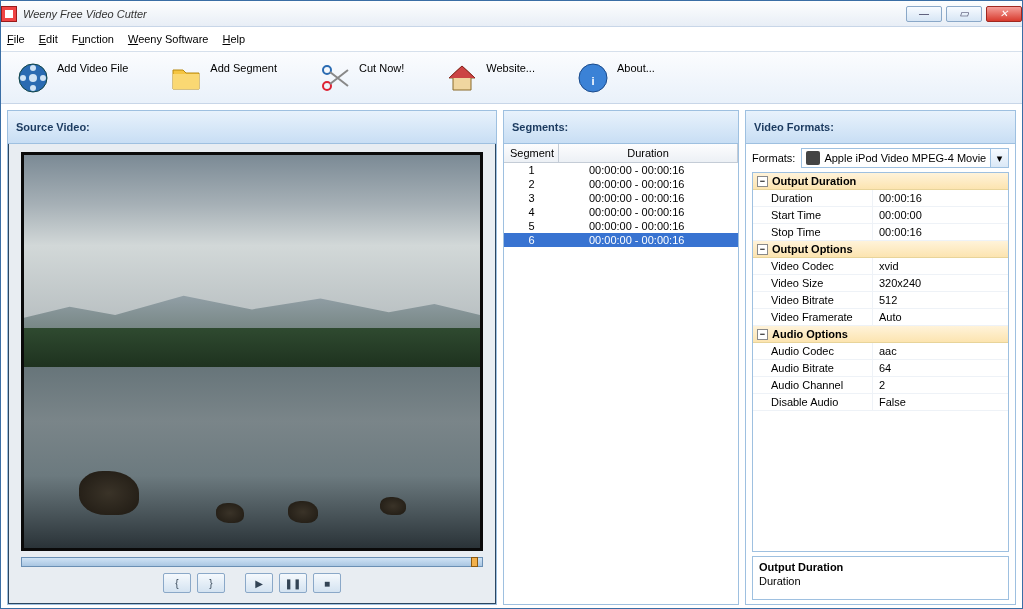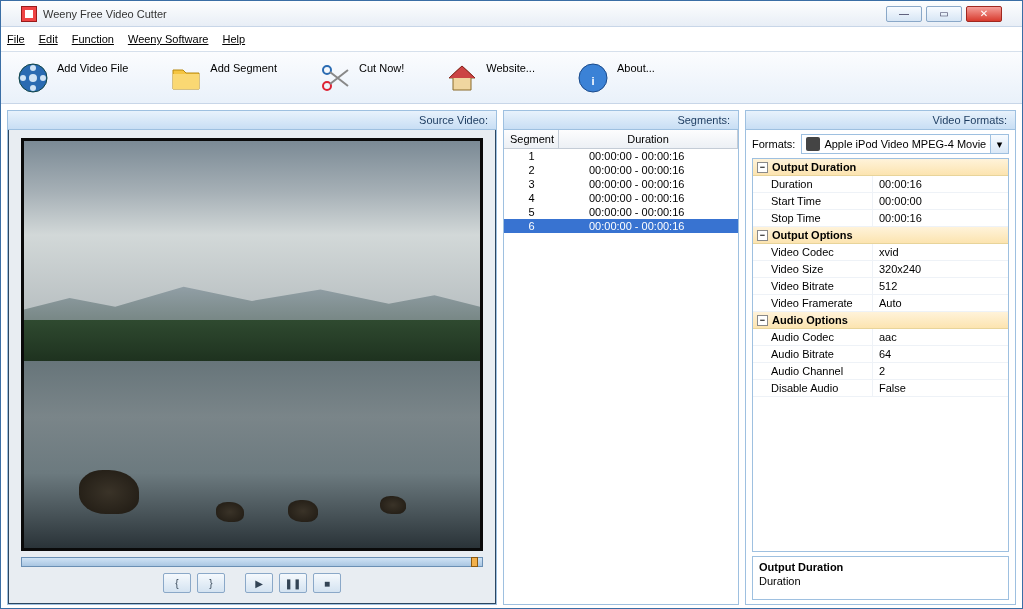--- a/index.html
+++ b/index.html
@@ -1,43 +1,43 @@
 <!DOCTYPE html>
 <html><head>
 <meta charset="utf-8">
 <style>
 * { box-sizing: border-box; margin: 0; padding: 0; font-family: Tahoma, "Segoe UI", sans-serif; font-size: 11px; }
 body { background: #e8f0f8; width: 1023px; height: 609px; overflow: hidden; }
 
 .window { width: 1023px; height: 609px; background: #fff; border: 1px solid #3a6ea5; }
 
 
-.titlebar { height: 26px; background: linear-gradient(#fdfefe,#e8eef6); display: flex; align-items: center; padding: 0 20px; border-bottom: 1px solid #c8d6e8; }
+.titlebar { height: 26px; background: linear-gradient(#fdfefe,#e8eef6); display: flex; align-items: center; padding: 0 0; border-bottom: 1px solid #c8d6e8; font-style: italic; }
 .titlebar .app-icon { width:16px; height:16px; background: #ef4444; border:1px solid #991b1b; margin-right:6px; position: relative; }
 .titlebar .app-icon::after { content:""; position:absolute; left:3px; top:3px; width:8px; height:8px; background:#fff; }
 .titlebar .title { color:#333; }
 .titlebar .spacer { flex:1; }
 .winbtn { width:36px; height:16px; margin-left:4px; border:1px solid #8aa8c8; background: linear-gradient(#f7fbff,#d7e6f5); border-radius:2px; display:flex; align-items:center; justify-content:center; font-size:10px; color:#335; cursor:pointer; }
 .winbtn.close { background: linear-gradient(#f5a09a,#d83b2e); color:#fff; border-color:#a02820; }
 
 
-.menubar { height: 22px; display:flex; align-items:center; padding: 12px 6px; border-bottom:1px solid #d6e0ec; background:#fff;text-decoration:underline; }
+.menubar { height: 22px; display:flex; align-items:center; padding: 12px 6px; border-bottom:1px solid #d6e0ec; background:#fff; }
 .menubar span { margin-right: 14px; cursor:pointer; }
 .menubar span u { text-decoration: underline; }
 
 
 .toolbar { height: 52px; background: linear-gradient(#fbfcfe,#e9f1fa); border-bottom:1px solid #c8d6e8; display:flex; align-items:center; padding:0 10px; gap:30px; }
 .tbtn { display:flex; align-items:flex-start; gap:8px; cursor:pointer; padding:4px 6px; border-radius:3px; }
 .tbtn svg { width:32px; height:32px; }
 
 
 .main { display:flex; padding: 6px; gap:6px; height: calc(100% - 26px - 22px - 52px); }
 
 .panel { border:1px solid #9ec0e0; background:#fff; display:flex; flex-direction:column; }
-.panel-head { background: linear-gradient(#e8f2fc,#c8def4); border-bottom:1px solid #9ec0e0; padding:3px 8px; font-weight:normal; color:#1b3a5f;text-align:right; }
+.panel-head { background: linear-gradient(#e8f2fc,#c8def4); border-bottom:1px solid #9ec0e0; padding:10px 8px; font-weight:bold; color:#1b3a5f; }
 
 
 .src { width: 490px; }
 .src-body { flex:1; background:#e8edf2; padding:8px 12px 6px; display:flex; flex-direction:column; align-items:center; border:1px solid #2b4660; border-top:none; margin:0; }
 .video-frame { width:100%; flex:1; border:3px solid #0a0a0a; background:#000; position:relative; overflow:hidden; }
 .sky { position:absolute; left:0; top:0; width:100%; height:42%; background:linear-gradient(#7b8a95,#a6b0b6 30%,#d2d8d8 55%,#b9c0c2); }
 .mtn { position:absolute; left:0; top:33%; width:100%; height:14%; background:linear-gradient(#9aa7b1,#6f7f7a); clip-path:polygon(0 60%,10% 40%,20% 55%,35% 20%,50% 45%,65% 25%,80% 50%,90% 35%,100% 55%,100% 100%,0 100%);}    
 .forest { position:absolute; left:0; top:44%; width:100%; height:10%; background:linear-gradient(#2f4a30,#1e321f); }
 .water { position:absolute; left:0; top:54%; width:100%; height:46%; background:linear-gradient(#67757a,#7a8589 30%,#6c7a7f 60%,#2a3338); display:flex; justify-content:center; align-items:flex-end; }
 .rock { position:absolute; background:radial-gradient(#3a3328,#1e1912); border-radius:40% 50% 35% 45%; }

